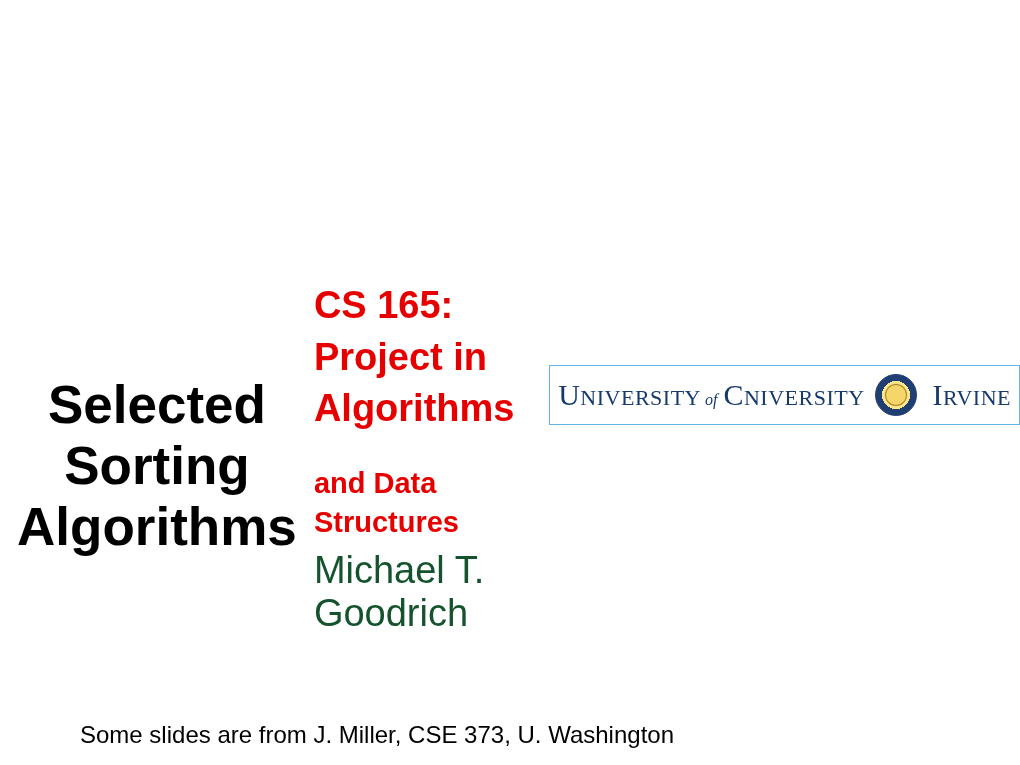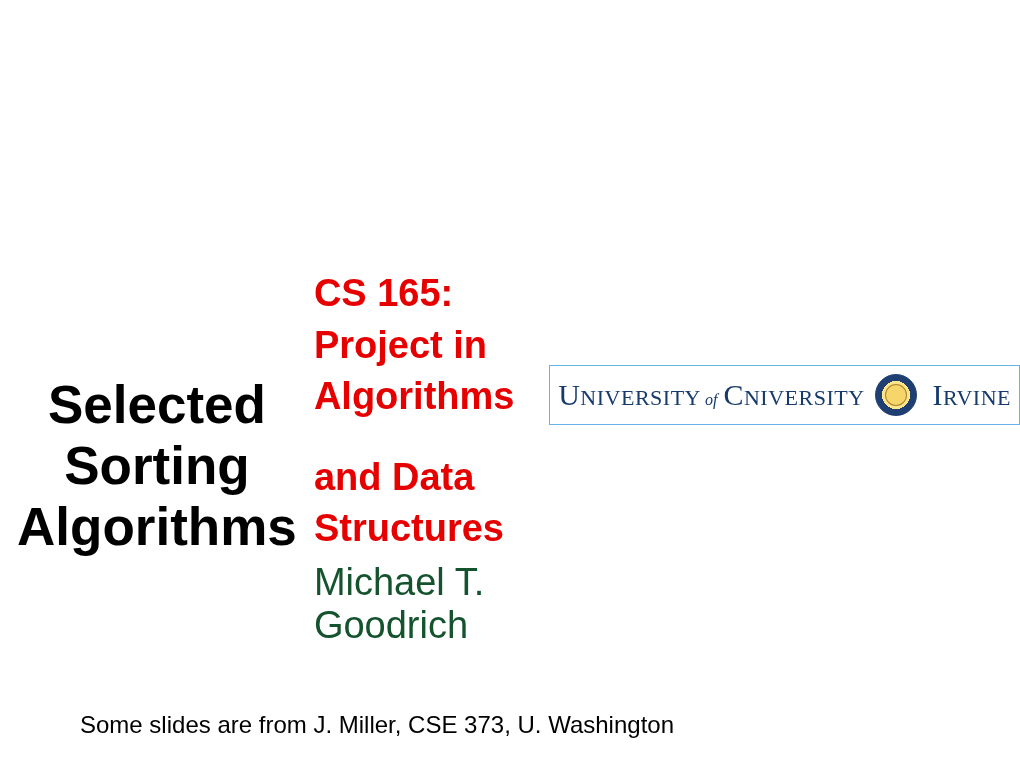--- a/index.html
+++ b/index.html
@@ -33,21 +33,21 @@
       margin-top: 150px;
       text-align: left;
     }
     .subtitle-line1 {
       font-size: 38px;
       font-weight: bold;
       color: #e60000;
       line-height: 1.35;
     }
     .subtitle-line2 {
-      font-size: 38px;
+      font-size: 29px;
       font-weight: bold;
       color: #e60000;
       line-height: 1.35;
       margin-top: 30px;
     }
     .author {
       font-size: 38px;
       font-weight: normal;
       color: #14532d;
       margin-top: 6px;
@@ -103,21 +103,21 @@
       left: 10px;
       width: 22px;
       height: 22px;
       border-radius: 50%;
       background: #f6d66a;
       box-shadow: inset 0 0 0 1px #a7862f;
     }
     .footer-note {
       position: absolute;
       left: 80px;
-      bottom: 26px;
+      bottom: 16px;
       font-size: 24px;
       color: #000;
     }
     .logo-irvine {
       margin-left: 6px;
     }
   </style>
 </head>
 <body>
 

